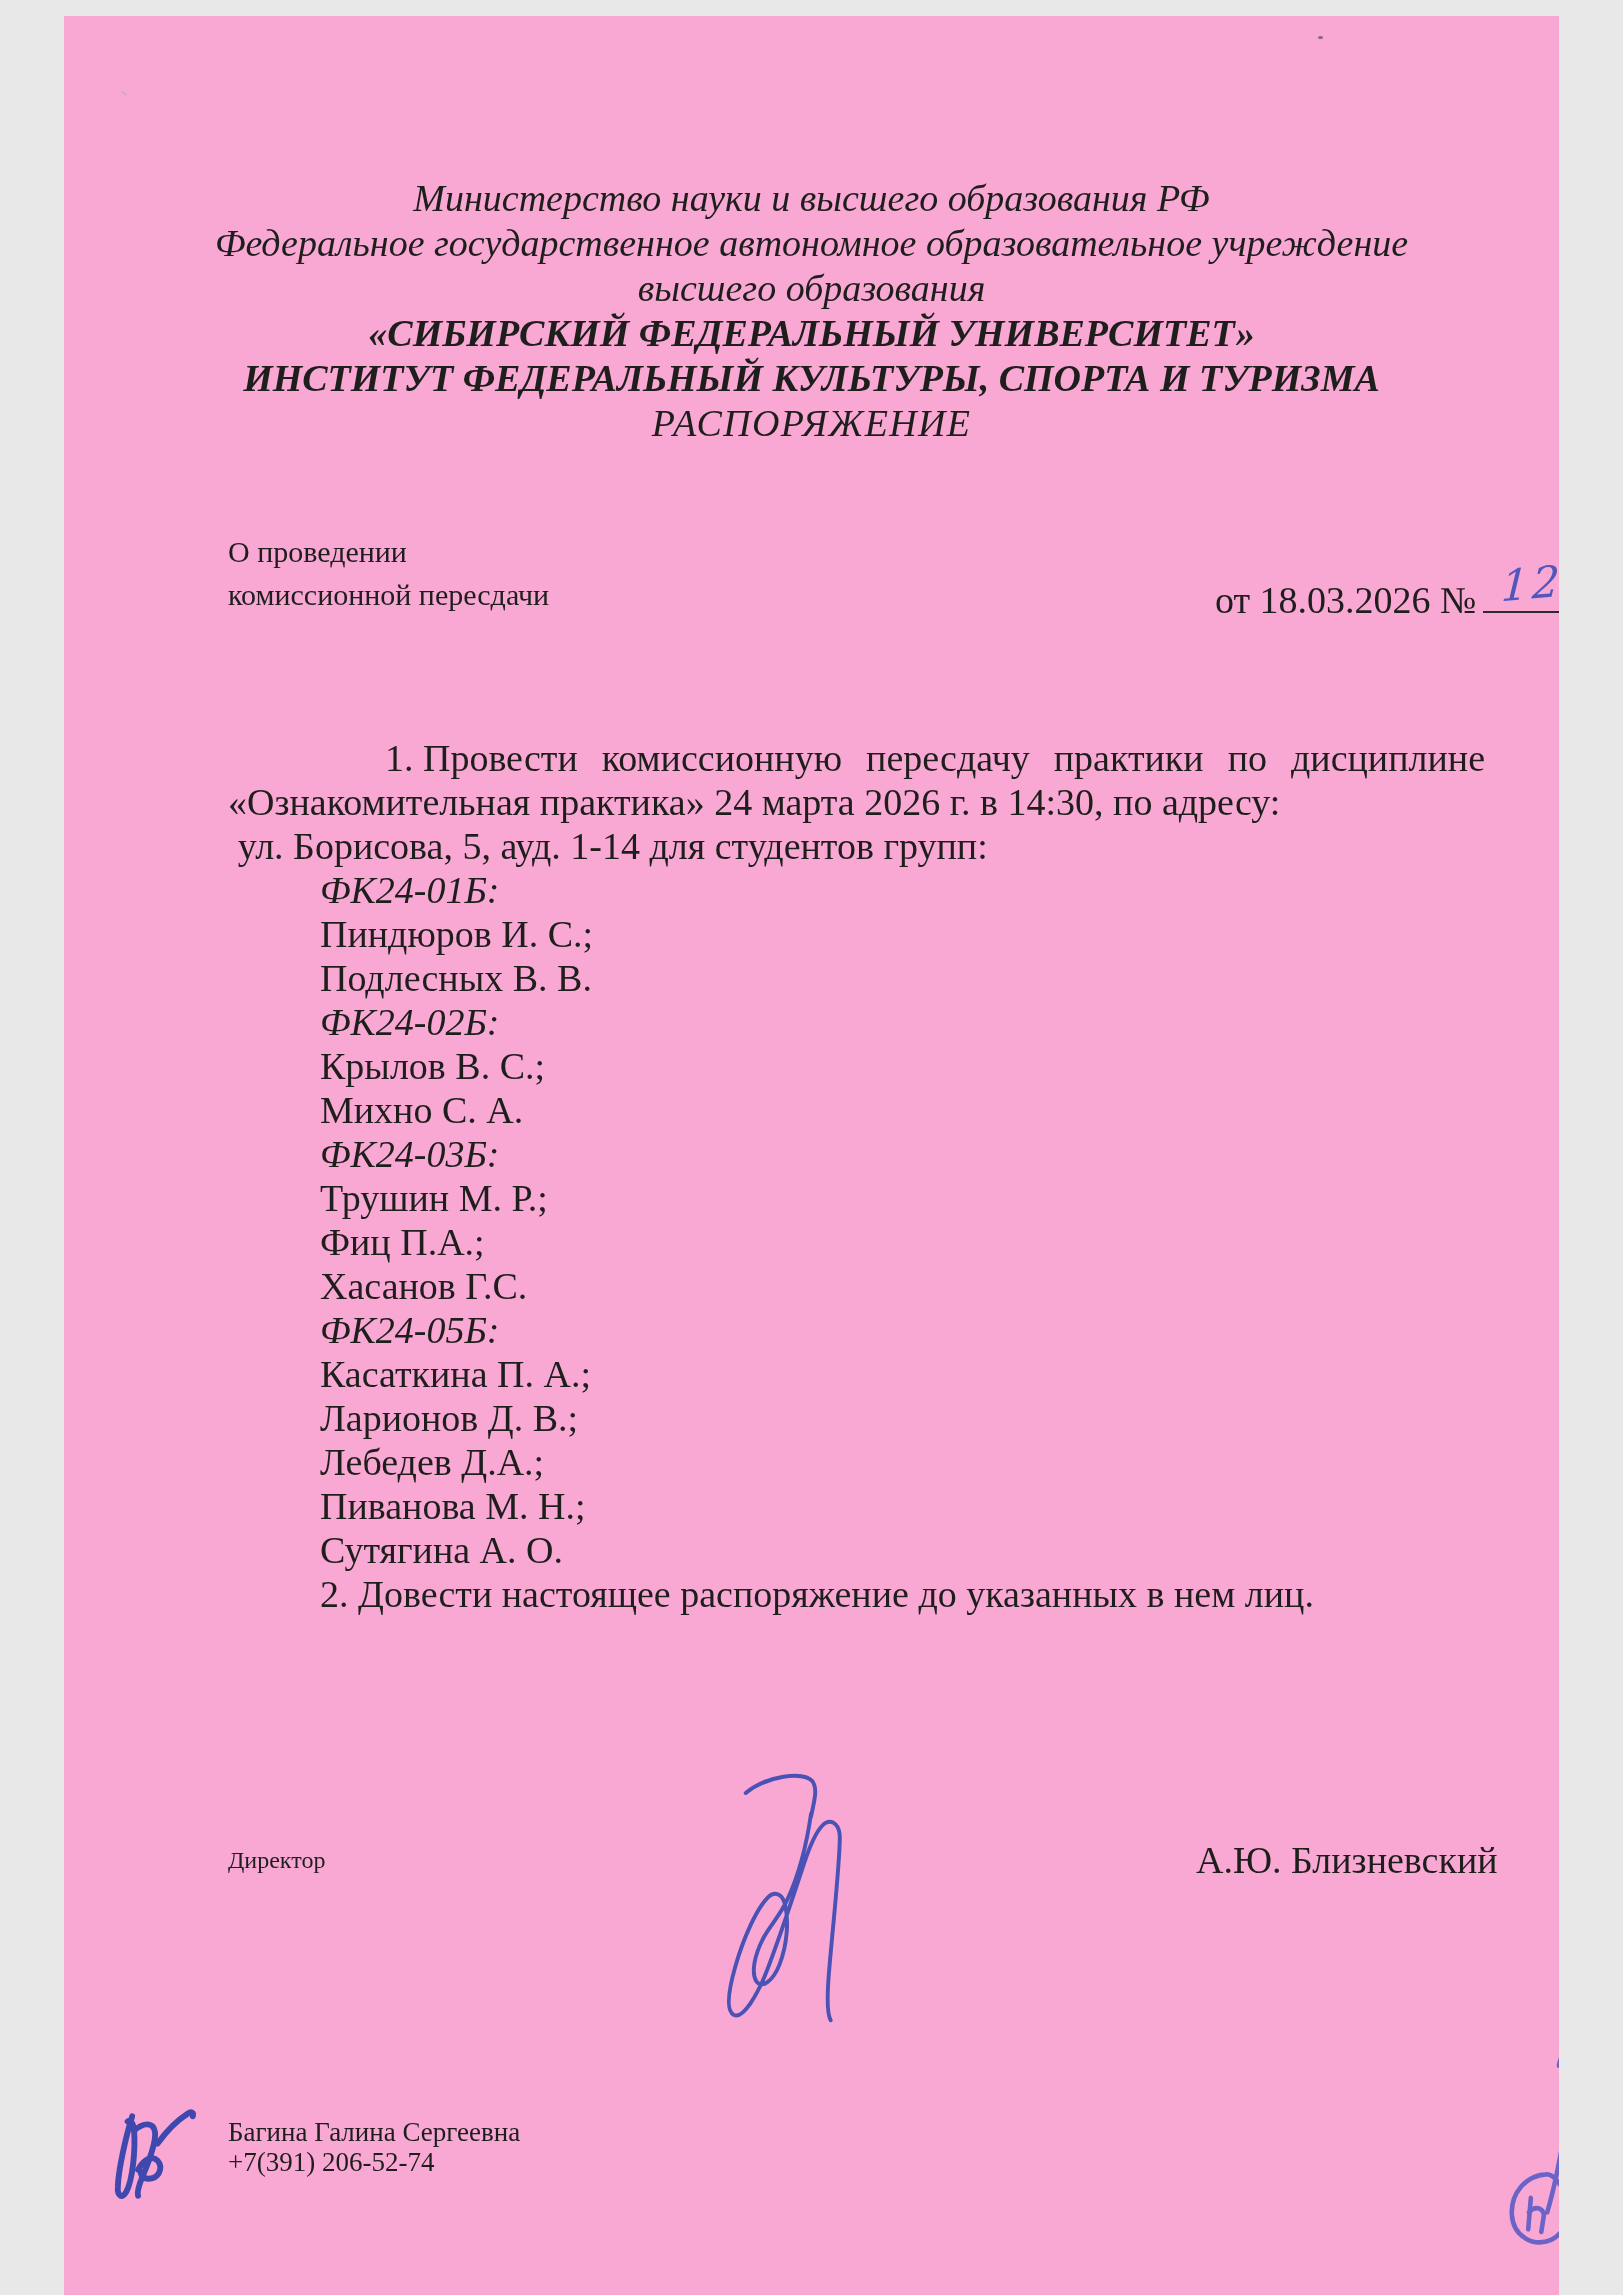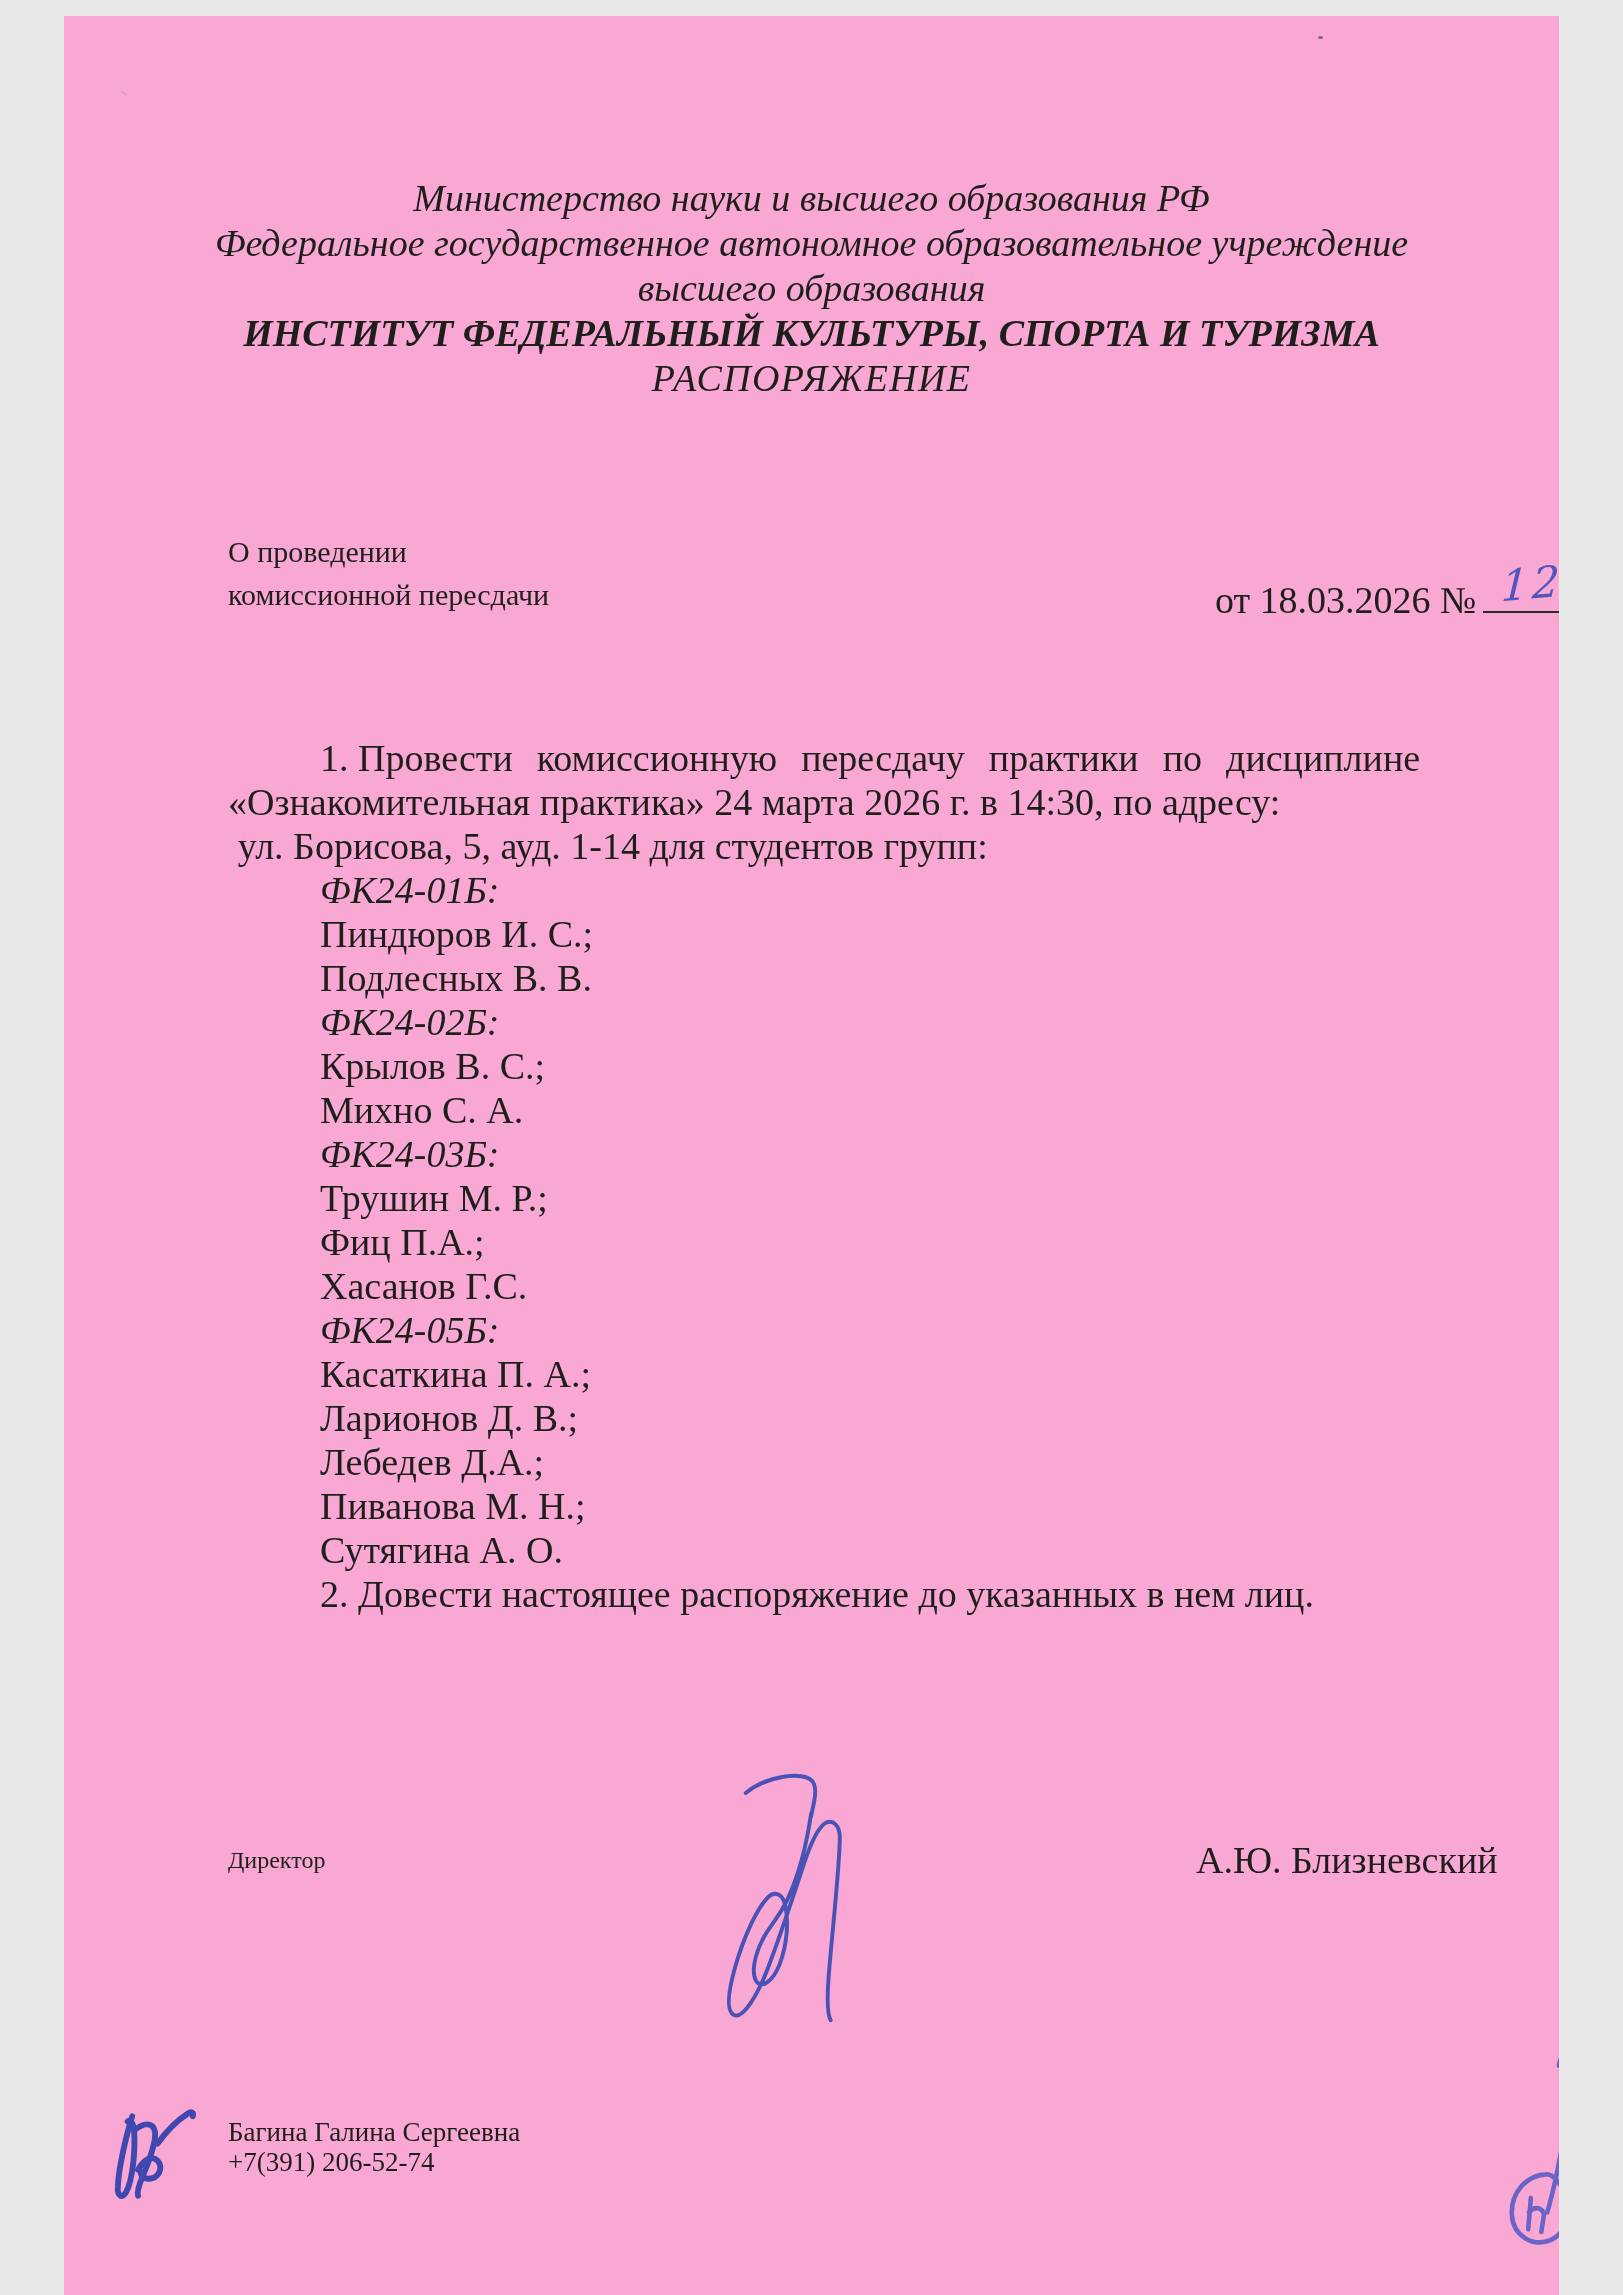--- a/index.html
+++ b/index.html
@@ -80,21 +80,21 @@
     position: absolute;
     left: 164px;
     top: 720px;
     width: 1322px;
     font-size: 38px;
     line-height: 44px;
   }
   .line { white-space: nowrap; }
   .justify-line {
     display: flex;
-    justify-content: flex-start;
+    justify-content: center;
     padding-left: 92px;
     gap: 24px;
   }
   .line3 { padding-left: 9.8px; }
   .indent { padding-left: 92px; }
   .group-label { font-style: italic; }
 
   
   .sign-role {
     position: absolute;
@@ -137,20 +137,21 @@
 
 <div class="page">
 
   <div class="speck s1"></div>
   <div class="speck s2"></div>
 
   <header class="doc-header">
     <div class="h-italic">Министерство науки и высшего образования РФ</div>
     <div class="h-italic">Федеральное государственное автономное образовательное учреждение</div>
     <div class="h-italic">высшего образования</div>
+    <div class="h-bolditalic">«СИБИРСКИЙ ФЕДЕРАЛЬНЫЙ УНИВЕРСИТЕТ»</div>
     <div class="h-bolditalic">ИНСТИТУТ ФЕДЕРАЛЬНЫЙ КУЛЬТУРЫ, СПОРТА И ТУРИЗМА</div>
     <div class="h-order">РАСПОРЯЖЕНИЕ</div>
   </header>
 
   <section class="subject">
     <div>О проведении</div>
     <div>комиссионной пересдачи</div>
   </section>
 
   <section class="docnum">

